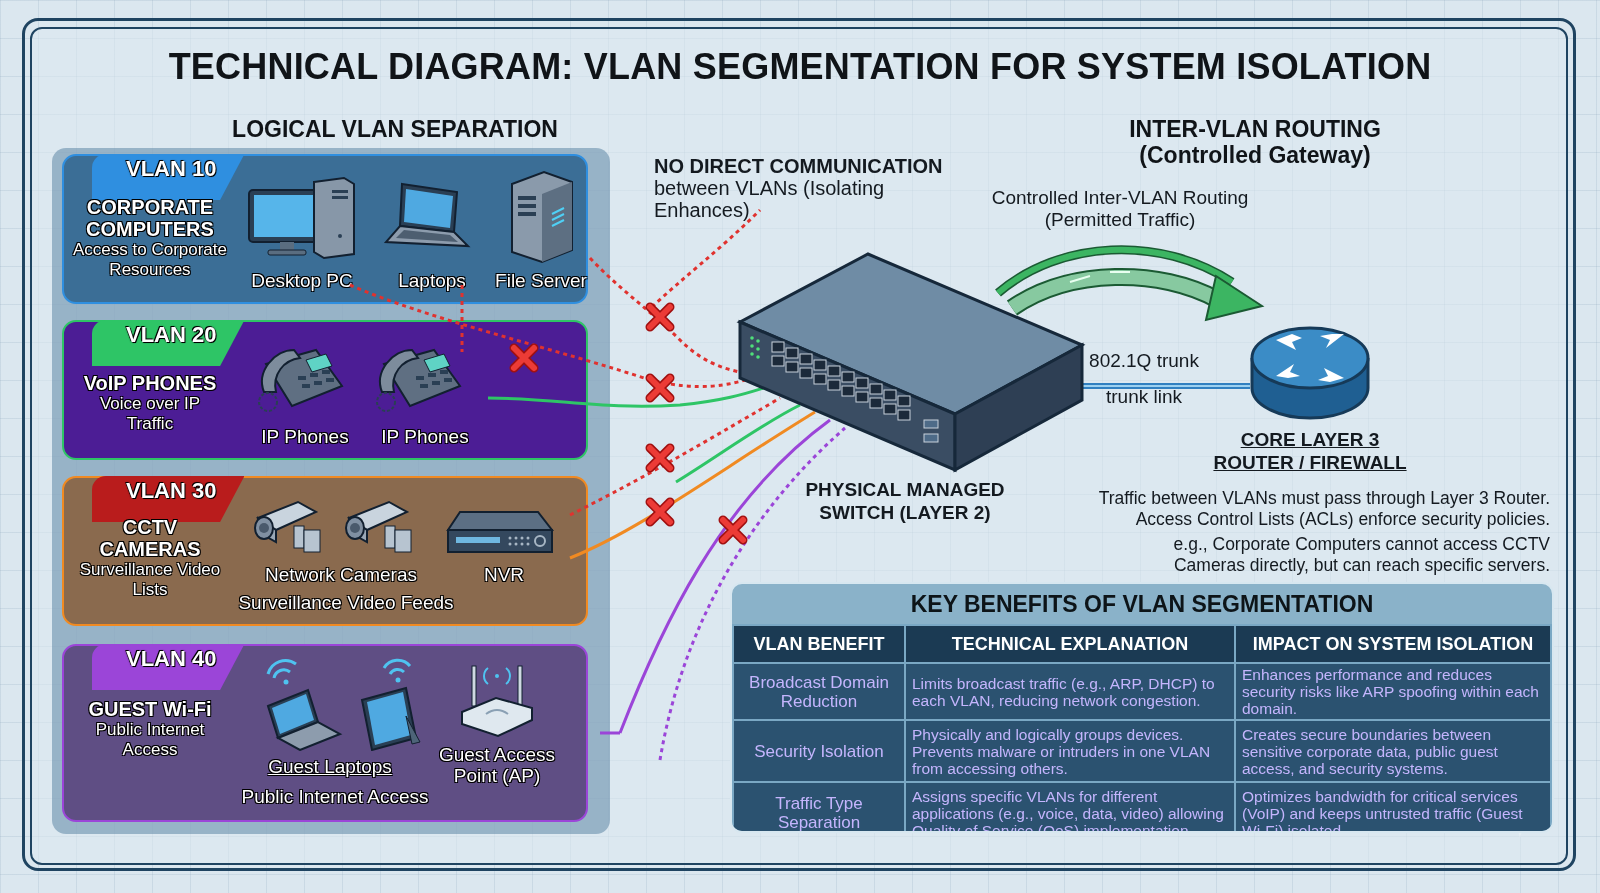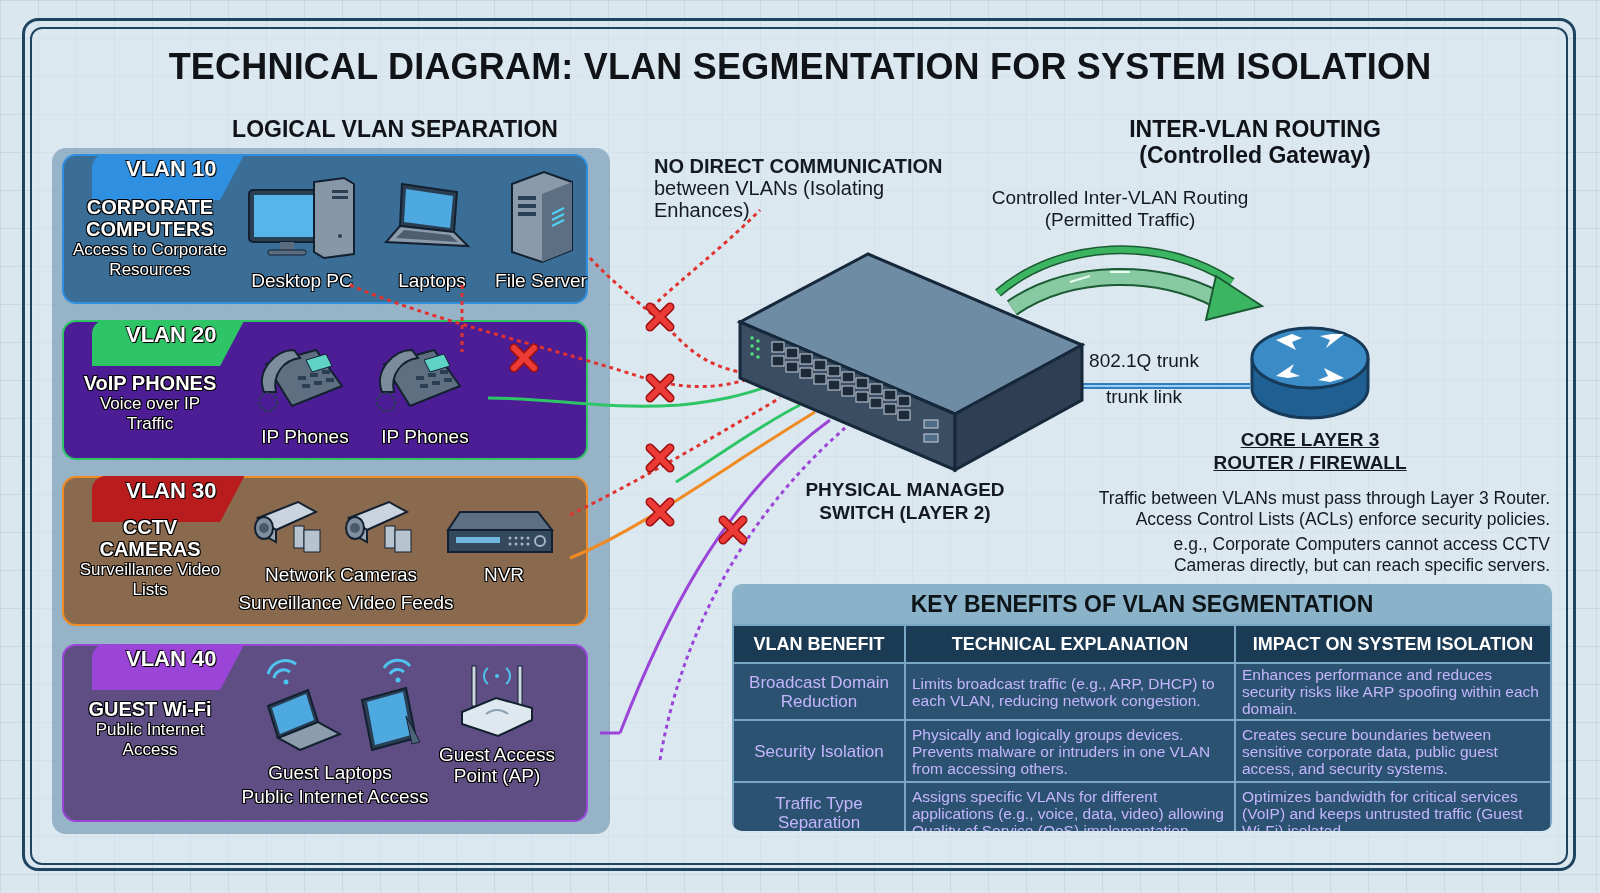--- a/index.html
+++ b/index.html
@@ -189,21 +189,21 @@
     </svg>
     <svg class="dev-icon" style="left:388px;top:10px;" width="90" height="85">
       <path d="M36,12 A10,10 0 0 0 36,28" fill="none" stroke="#4fc3f0" stroke-width="2"></path>
       <path d="M54,12 A10,10 0 0 1 54,28" fill="none" stroke="#4fc3f0" stroke-width="2"></path>
       <circle cx="45" cy="20" r="2" fill="#4fc3f0"></circle>
       <rect x="20" y="10" width="4" height="40" fill="#cfd9e2" stroke="#122030"></rect>
       <rect x="66" y="10" width="4" height="40" fill="#cfd9e2" stroke="#122030"></rect>
       <polygon points="10,56 44,42 80,52 80,64 46,80 10,68" fill="#dfe8ef" stroke="#122030" stroke-width="2"></polygon>
       <path d="M34,58 Q45,50 56,58" fill="none" stroke="#8aa0b4" stroke-width="2"></path>
     </svg>
-    <div class="dev-label" style="left:196px;top:116px;width:140px;">Guest Laptops</div>
+    <div class="dev-label" style="left:196px;top:110px;width:140px;text-decoration:underline;">Guest Laptops</div>
     <div class="dev-label" style="left:368px;top:98px;width:130px;">
       <div>Guest Access</div>
       <div>Point (AP)</div>
     </div>
     <div class="dev-label" style="left:176px;top:140px;width:190px;">Public Internet Access</div>
   </div>
 </div>
 
 <svg class="abs" style="left:0;top:0;" width="1600" height="893">
   <g fill="none" stroke-width="3">

